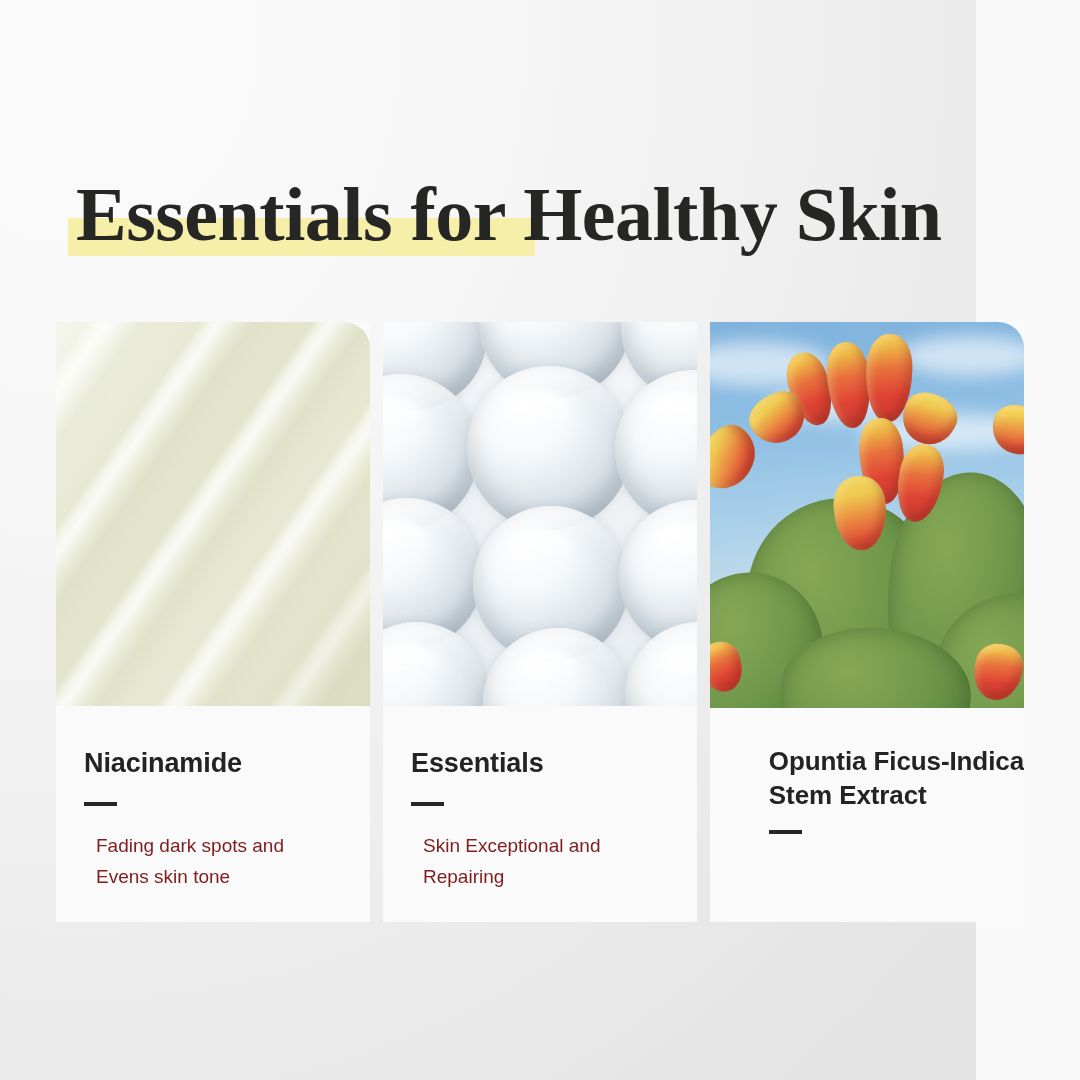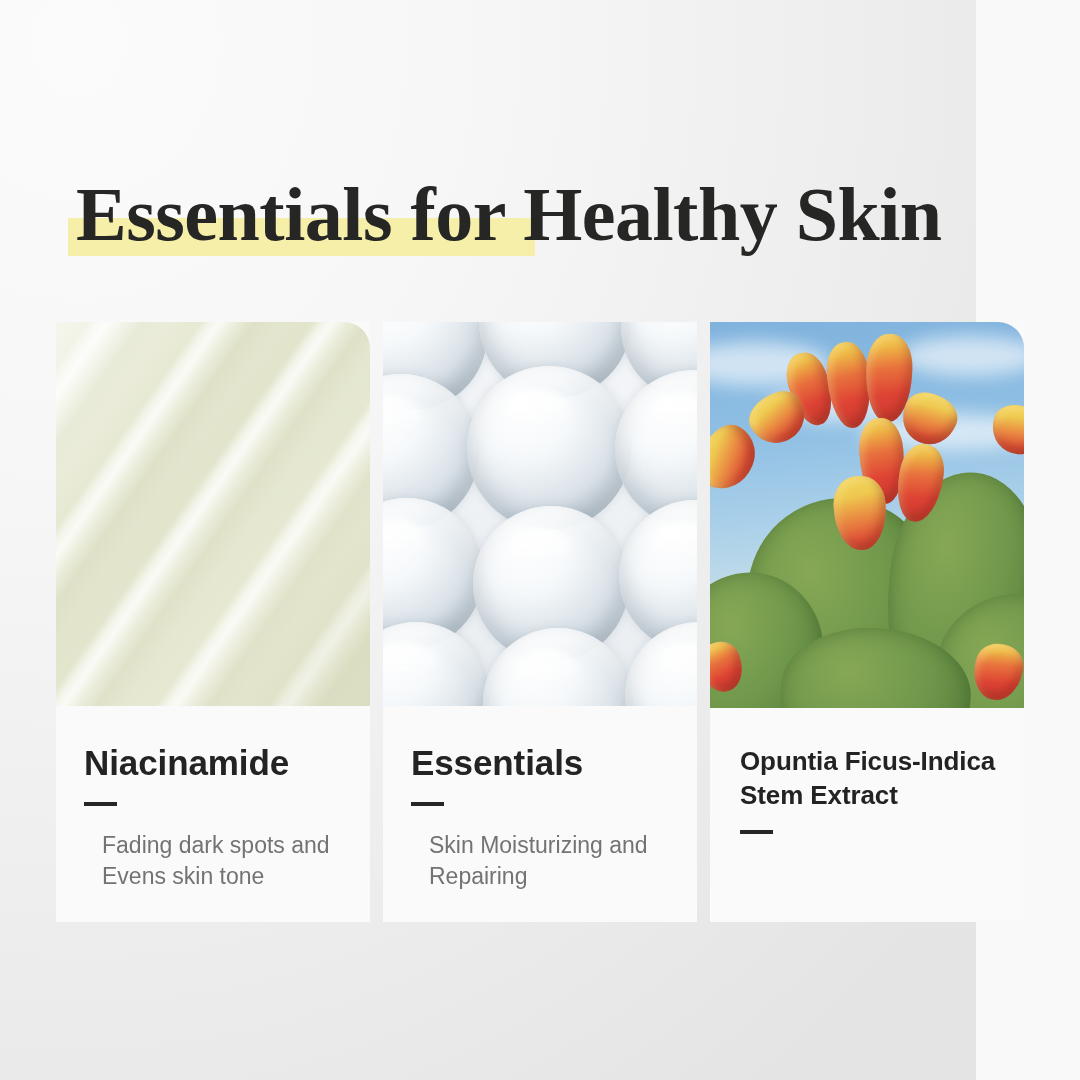--- a/index.html
+++ b/index.html
@@ -42,62 +42,62 @@
     gap:13px;
   }
   .card{
     position:relative;
     display:flex;flex-direction:column;
     background:#fafafa;
     overflow:hidden;
   }
   .card.c1{width:314px;}
   .card.c2{width:314px;}
-  .card.c3{width:314px;}
+  .card.c3{width:314px;align-items:flex-end;}
 
   .card-media{
     position:relative;
     width:100%;height:384px;
     overflow:hidden;
   }
   .card.c1 .card-media{border-top-right-radius:26px;}
   .card.c3 .card-media{border-top-right-radius:26px;height:386px;}
 
   .card-body{
     flex:1;
     background:#fafafa;
     padding:40px 0 0 28px;
   }
   .card.c3 .card-body{padding-left:30px;padding-top:36px;}
 
   .card-title{
     font-family:"Liberation Sans", sans-serif;
     font-weight:700;
-    font-size:35px;
+    font-size:27px;
     line-height:34px;
     color:#232323;
     letter-spacing:-0.1px;
     margin:0;
     white-space:pre-line;
   }
   .card.c3 .card-title{font-size:26px;line-height:34px;}
 
   .card-rule{
     width:33px;height:4px;background:#262626;
     margin:22px 0 24px 0;
   }
   .card.c3 .card-rule{margin:18px 0 22px 0;}
 
   .card-desc{
     font-family:"Liberation Sans", sans-serif;
     font-weight:400;
-    font-size:23px;
+    font-size:19px;
     line-height:31px;
-    color:#737373;
-    margin:18px;
+    color:#7f1d1d;
+    margin:12px;
     white-space:pre-line;
   }
 
   
   .cream{
     position:absolute;inset:0;
     background:
       repeating-linear-gradient(125deg,
         rgba(255,255,255,0.00) 0px,
         rgba(255,255,255,0.00) 26px,
@@ -198,21 +198,21 @@
           <div class="bub" style="left:90px;top:184px;width:156px;height:156px;"></div>
           <div class="bub" style="left:236px;top:178px;width:152px;height:152px;"></div>
           <div class="bub" style="left:-40px;top:300px;width:146px;height:146px;"></div>
           <div class="bub" style="left:100px;top:306px;width:150px;height:150px;"></div>
           <div class="bub" style="left:242px;top:300px;width:148px;height:148px;"></div>
         </div>
       </div>
       <div class="card-body">
         <h3 class="card-title">Essentials</h3>
         <div class="card-rule"></div>
-        <p class="card-desc">Skin Moisturizing and
+        <p class="card-desc">Skin Exceptional and
 Repairing</p>
       </div>
     </div>
 
     <div class="card c3">
       <div class="card-media">
         <div class="cactus">
           <div class="cloud" style="left:-30px;top:20px;width:150px;height:44px;"></div>
           <div class="cloud" style="left:60px;top:66px;width:130px;height:34px;"></div>
           <div class="cloud" style="left:190px;top:14px;width:140px;height:40px;"></div>

